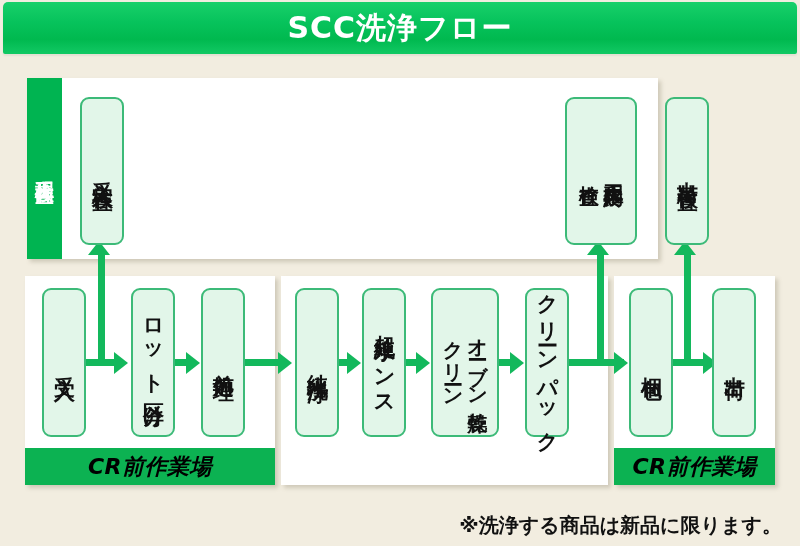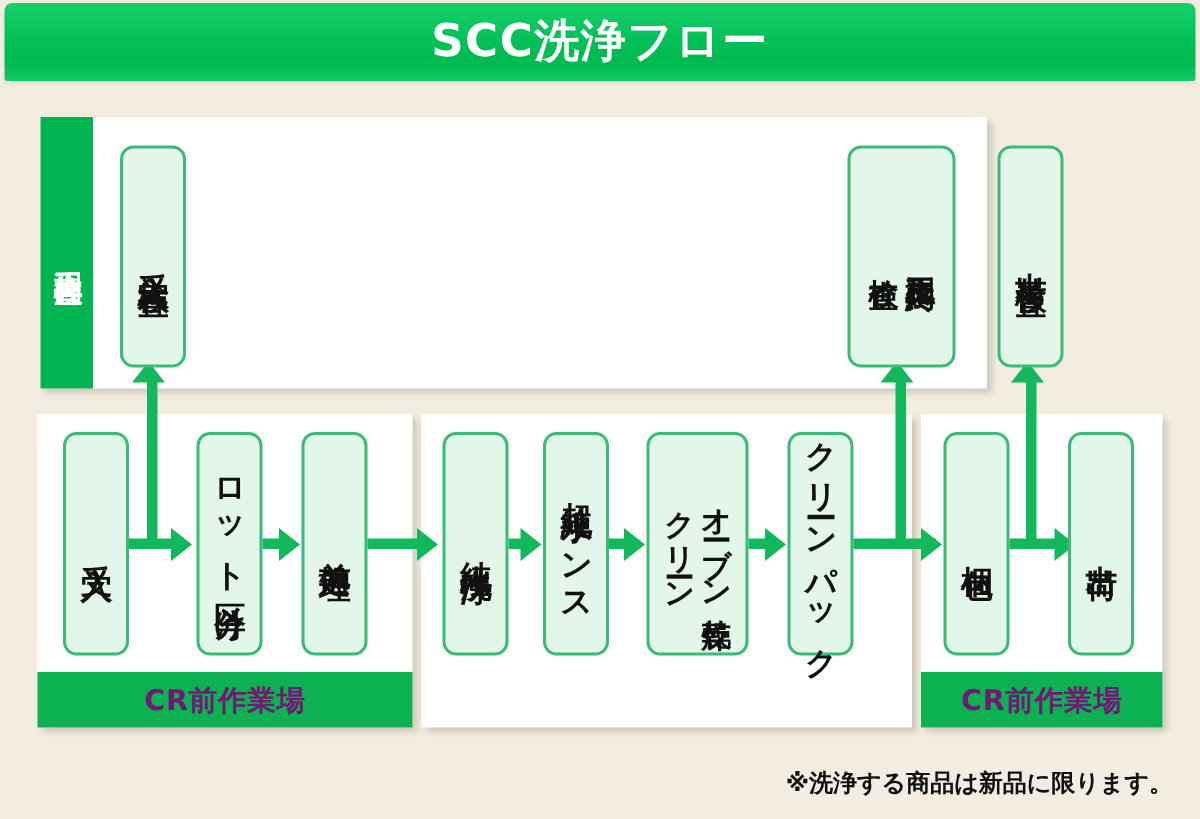--- a/index.html
+++ b/index.html
@@ -46,21 +46,21 @@
     color:#fff;font-weight:bold;font-size:19px;
     writing-mode:vertical-rl;text-orientation:upright;
     letter-spacing:1px;line-height:1.05;
   }
 
   
   .footer{
     position:absolute;height:37px;background:#0cb252;
     display:flex;align-items:center;justify-content:center;
   }
-  .footer span{color:#701a75;font-size:19px;font-weight:bold;letter-spacing:0.5px;white-space:nowrap;}
+  .footer span{color:#000000;font-size:22px;font-weight:bold;letter-spacing:0.5px;white-space:nowrap;font-style:italic;}
   #footer-1{left:25px;top:448px;width:250px;}
   #footer-2{left:281px;top:448px;width:327px;}
   #footer-3{left:614px;top:448px;width:161px;}
 
   
   .vbox{
     position:absolute;
     background:#e2f6e9;
     border:2px solid #3cba78;
     border-radius:9px;
@@ -109,21 +109,21 @@
   .arrow-up{
     position:absolute;width:0;height:0;z-index:3;
     border-left:11px solid transparent;
     border-right:11px solid transparent;
     border-bottom:14px solid #13b85c;
   }
 
   
   .footnote{
     position:absolute;left:0;top:512px;width:782px;
-    text-align:right;font-size:16px;color:#111;font-weight:bold;
+    text-align:right;font-size:20px;color:#111;font-weight:bold;
   }
 </style>
 </head>
 <body>
 
 <div id="stage">
 
   <div class="banner">
     <div class="banner-text">SCC洗浄フロー</div>
   </div>

